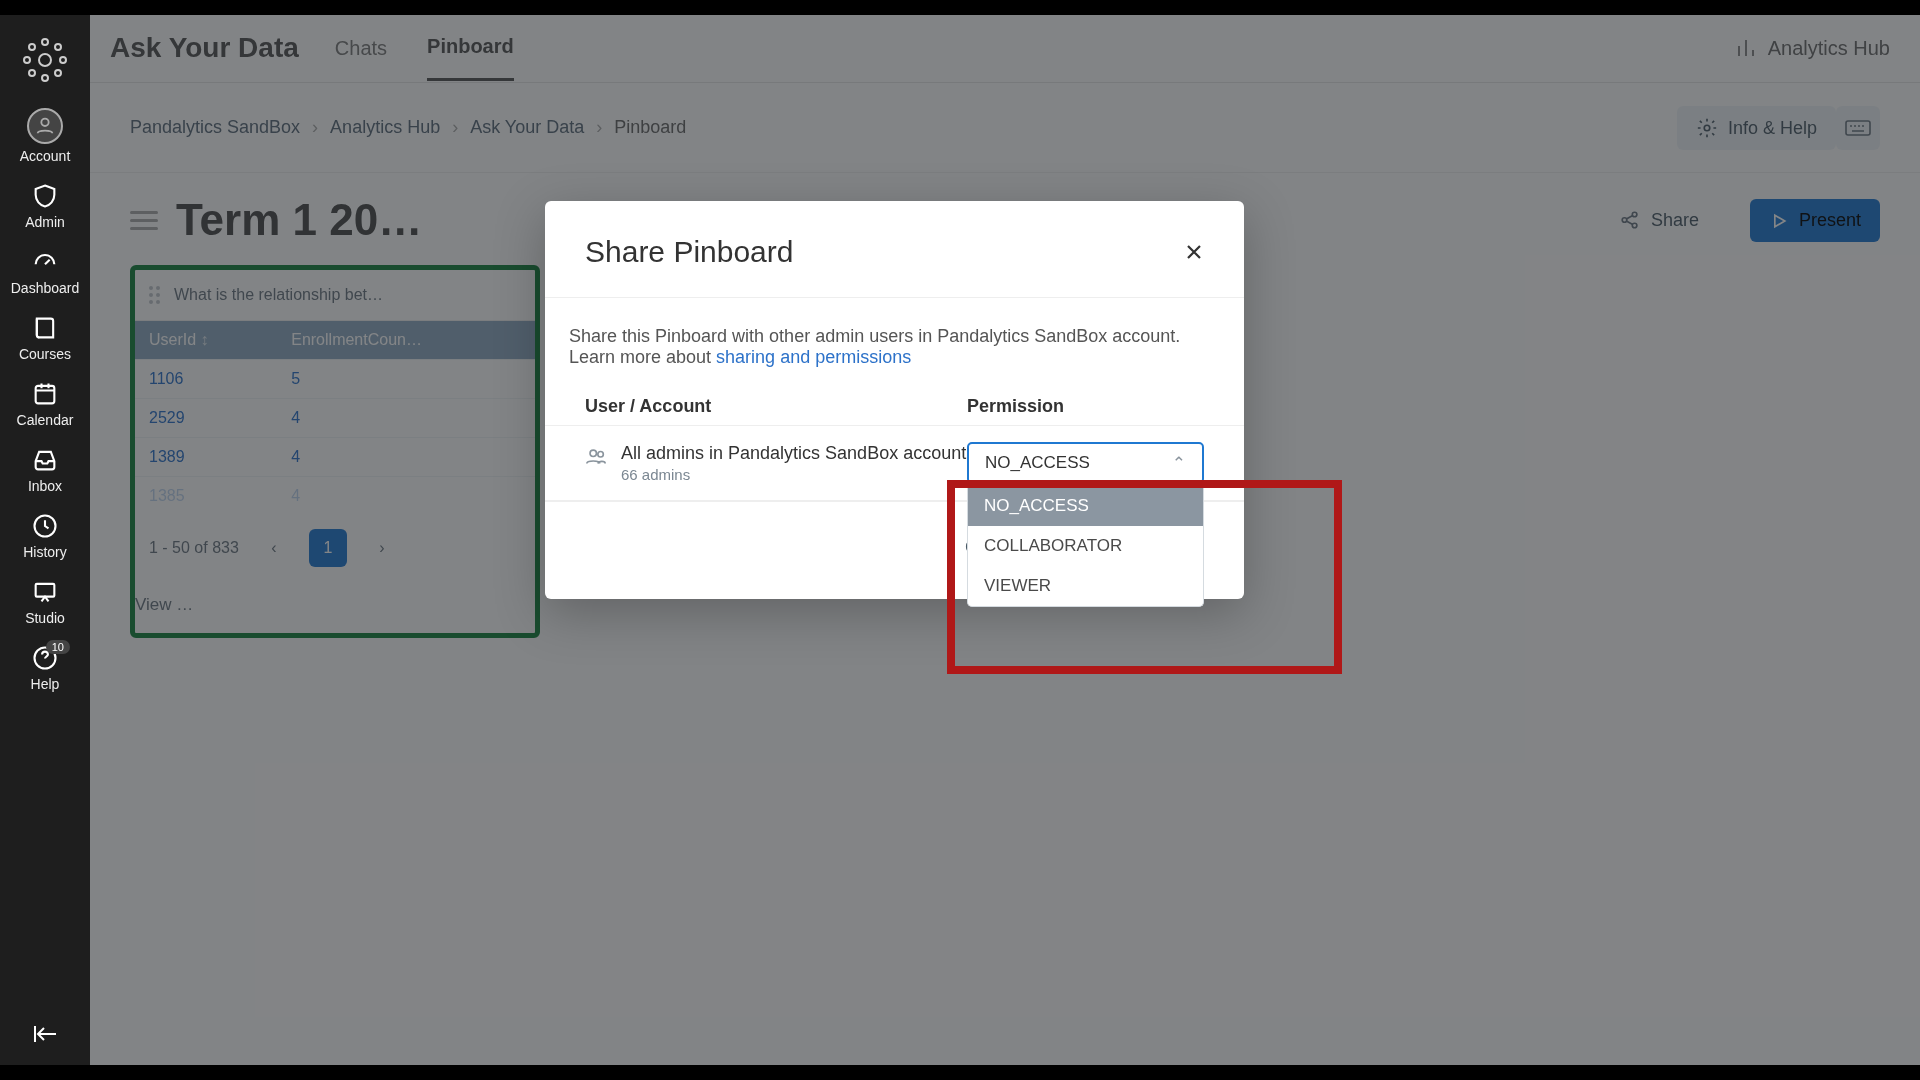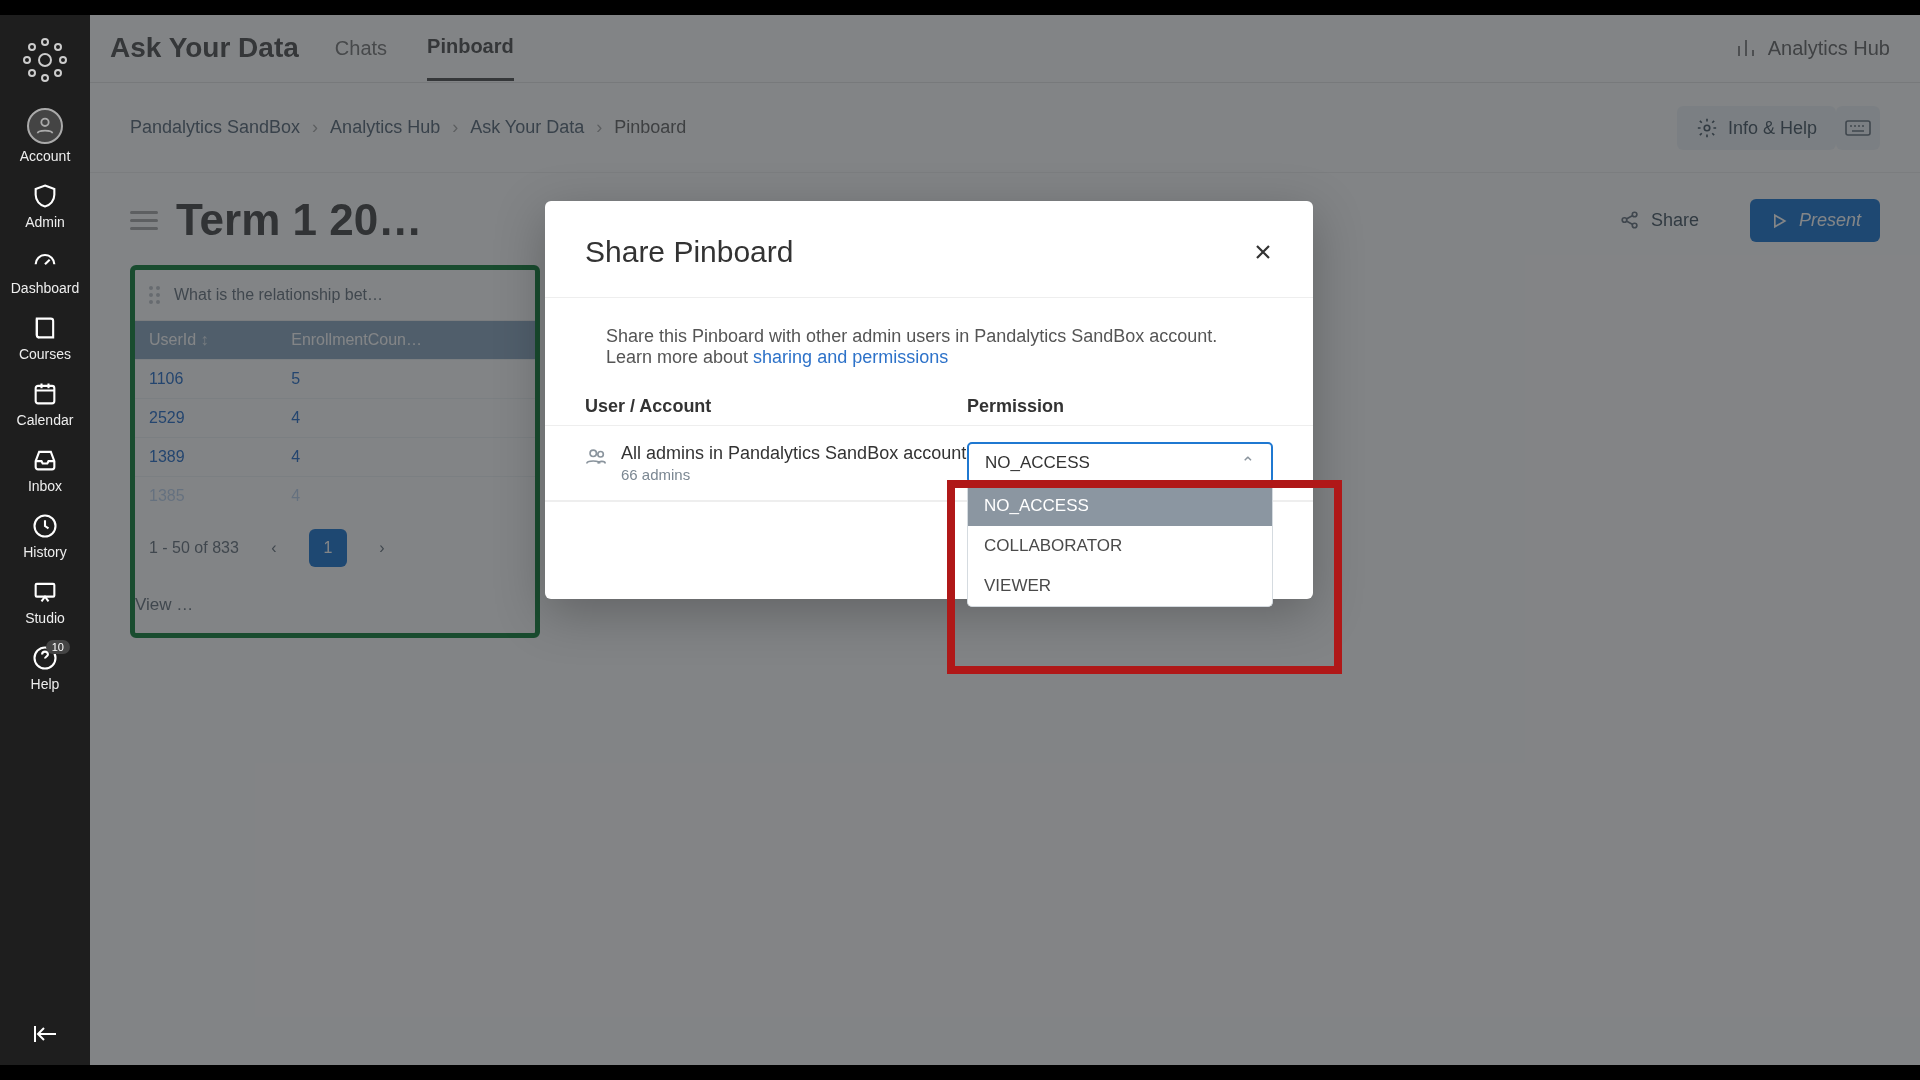--- a/index.html
+++ b/index.html
@@ -33,21 +33,21 @@
 
   
   .secbar { height:90px; display:flex; align-items:center; padding:0 40px; border-bottom:1px solid #eee; }
   .crumbs { display:flex; align-items:center; gap:12px; color:#666; font-size:18px; }
   .crumbs a { color:#5b6b7a; text-decoration:none; }
   .crumbs .sep{ color:#aaa; }
   .secbar .spacer{flex:1;}
   .btn { display:inline-flex; align-items:flex-end; gap:10px; padding:10px 18px; border-radius:6px; font-size:18px; cursor:pointer; border:1px solid transparent; }
   .btn-light { background:#eef2f5; color:#4a5a66; }
   .btn-ghost { color:#4a5a66; }
-  .btn-primary { background:#1f78d1; color:#ffffff;font-style:italic; }
+  .btn-primary { background:#1f78d1; color:#000000; }
   .btn-iconbox{ width:44px;height:44px; display:flex;align-items:center;justify-content:center;background:#eef2f5;border-radius:6px; cursor:pointer;}
 
   
   .board { padding:12px 40px; }
   .board-header{ display:flex; align-items:center; gap:18px; margin:10px 0 20px;}
   .hamburger{ width:28px; display:flex;flex-direction:column;gap:5px;}
   .hamburger span{height:3px;background:#aaa;border-radius:2px;}
   .board-title{ font-size:44px; font-weight:700; color:#4a4a4a;}
   .secbar .btn, .board .btn { margin-left:14px;}
 
@@ -61,25 +61,25 @@
   .tbl td.num{ color:#2d72c9;}
   .pager{ display:flex; align-items:center; gap:16px; padding:14px; color:#6b7680;}
   .pager .pg{ width:38px;height:38px;display:flex;align-items:center;justify-content:center;border-radius:6px;}
   .pager .pg.active{ background:#1f78d1;color:#fff;}
   .viewmore{ text-align:left; padding:14px 0 18px; color:#6b7680; font-size:17px;}
 
   
   .dim { position:absolute; inset:0; background:rgba(30,33,36,0.55); z-index:10; }
 
   
-  .modal{ position:absolute; z-index:20; top:187px; left:455px; width:768px; background:#fff; border-radius:6px; box-shadow:0 14px 50px rgba(0,0,0,0.25);} 
+  .modal{ position:absolute; z-index:20; top:187px; left:455px; width:699px; background:#fff; border-radius:6px; box-shadow:0 14px 50px rgba(0,0,0,0.25);} 
   .modal-head{ padding:34px 40px 28px; border-bottom:1px solid #eee; display:flex; align-items:center;}
   .modal-head h2{ font-size:30px; font-weight:400; color:#333;}
   .modal-close{ margin-left:auto; font-size:28px; color:#444; cursor:pointer; background:none;border:none;}
-  .modal-body{ padding:28px 61px 10px; font-size:18px; color:#555;}
+  .modal-body{ padding:28px 24px 10px; font-size:18px; color:#555;}
   .modal-body a{ color:#2d72c9; text-decoration:none;}
   .perm-head{ display:flex; padding:18px 40px 8px; color:#333; font-size:18px; font-weight:600;}
   .perm-head .c1{ flex:0 0 382px;} .perm-head .c2{flex:1;}
   .perm-row{ display:flex; align-items:center; padding:16px 40px; border-top:1px solid #eee;}
   .perm-row .u{ flex:0 0 382px; display:flex; gap:14px; align-items:flex-start;}
   .perm-row .u .uname{ font-size:18px; color:#333;}
   .perm-row .u .umail{ font-size:15px; color:#7b8792; margin-top:2px;}
   .usr-ic{ width:22px;height:22px; color:#8a949d; margin-top:3px;}
   .permsel{ flex:1; }
   .selectbox{ position:relative; border:1px solid #d5dbe0; border-radius:5px; height:42px; display:flex; align-items:center; padding:0 16px; color:#666; font-size:17px; background:#fafbfc;}

